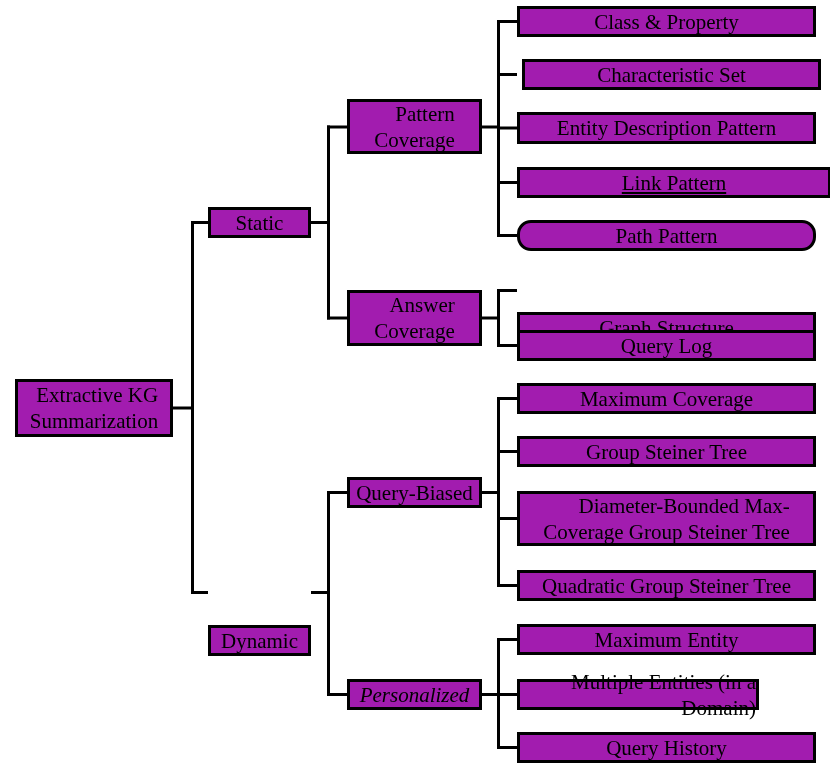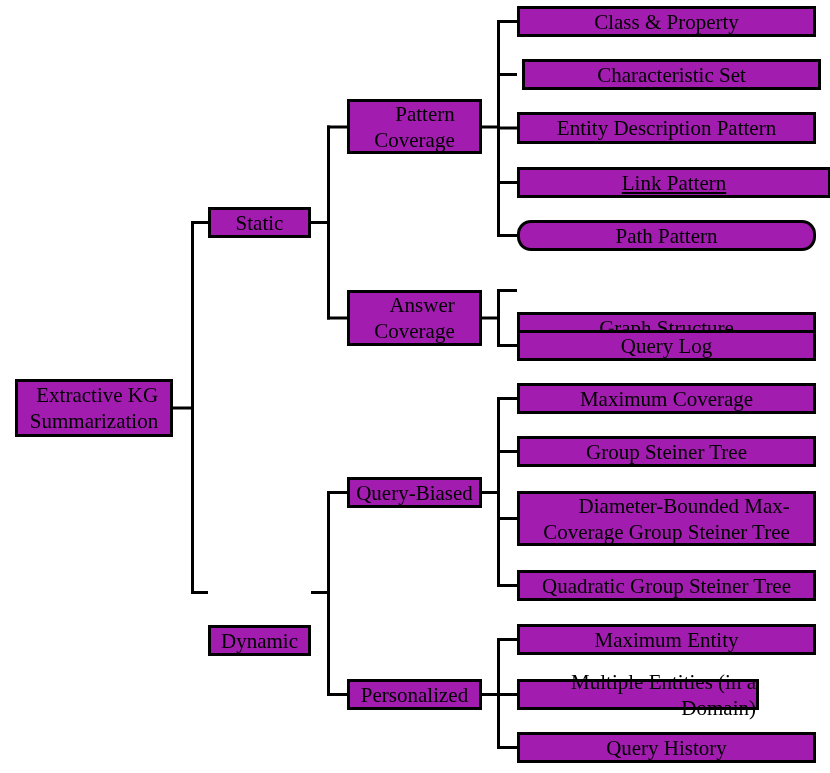--- a/index.html
+++ b/index.html
@@ -106,21 +106,21 @@
   <div class="node" style="left:208px; top:577px; width:103px; height:31px;margin-top:48px;">Dynamic</div>
 
   <div class="node" style="left:347px; top:99px;  width:135px; height:55px;">Pattern
 Coverage</div>
 
   <div class="node" style="left:347px; top:290px; width:135px; height:56px;font-family:Liberation Serif, serif;">Answer
 Coverage</div>
 
   <div class="node" style="left:347px; top:477px; width:135px; height:31px;">Query-Biased</div>
 
-  <div class="node" style="left:347px; top:679px; width:135px; height:31px;">Personalized</div>
+  <div class="node" style="left:347px; top:679px; width:135px; height:31px;font-style:italic;">Personalized</div>
 
   <div class="node" style="left:517px; top:6px;   width:299px; height:31px;">Class &amp; Property</div>
 
   <div class="node" style="left:522px; top:59px;  width:299px; height:31px;">Characteristic Set</div>
 
   <div class="node" style="left:517px; top:112px; width:299px; height:32px;">Entity Description Pattern</div>
 
   <div class="node" style="left:517px; top:167px; width:314px; height:31px;text-decoration:underline;">Link Pattern</div>
 
   <div class="node" style="left:517px; top:220px; width:299px; height:31px;border-radius:14px;">Path Pattern</div>

